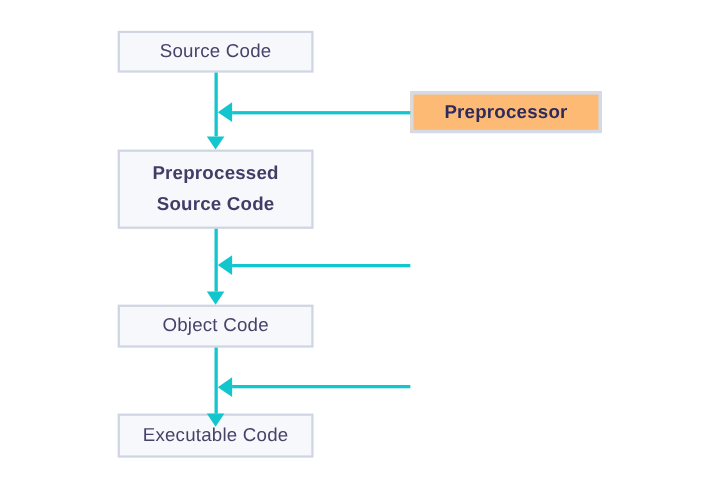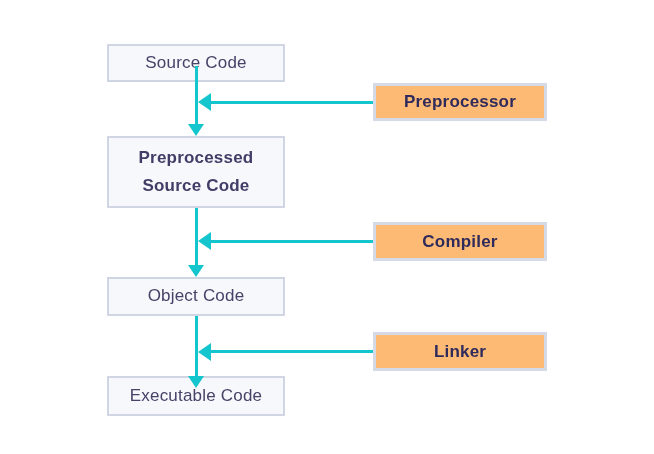--- a/index.html
+++ b/index.html
@@ -26,21 +26,21 @@
     box-sizing: border-box;
     display: flex;
     align-items: center;
     justify-content: center;
     text-align: center;
     color: #484168;
     font-size: 17px;
     letter-spacing: 0.2px;
     line-height: 1.65;
   }
-  .fn-1 { top: 44px;  height: 38px; }
+  .fn-1 { top: 28px;  height: 38px; }
   .fn-2 { top: 136px; height: 72px; font-weight: bold; color: #433c66; padding: 0 14px; }
   .fn-3 { top: 277px; height: 39px; }
   .fn-4 { top: 376px; height: 40px; }
 
   
   .process-node {
     position: absolute;
     left: 373px;
     width: 174px;
     height: 39px;
@@ -121,26 +121,20 @@
   <div class="flow-node fn-3">
     <span>Object Code</span>
   </div>
   <div class="flow-node fn-4">
     <span>Executable Code</span>
   </div>
 
   <div class="process-node pn-1">
     <span>Preprocessor</span>
   </div>
-  <div class="process-node pn-2">
-    <span>Compiler</span>
-  </div>
-  <div class="process-node pn-3">
-    <span>Linker</span>
-  </div>
 
   <div class="vline v1"></div>
   <div class="head-down hd1"></div>
   <div class="vline v2"></div>
   <div class="head-down hd2"></div>
   <div class="vline v3"></div>
   <div class="head-down hd3"></div>
 
   <div class="hline h1"></div>
   <div class="head-left hl1"></div>

